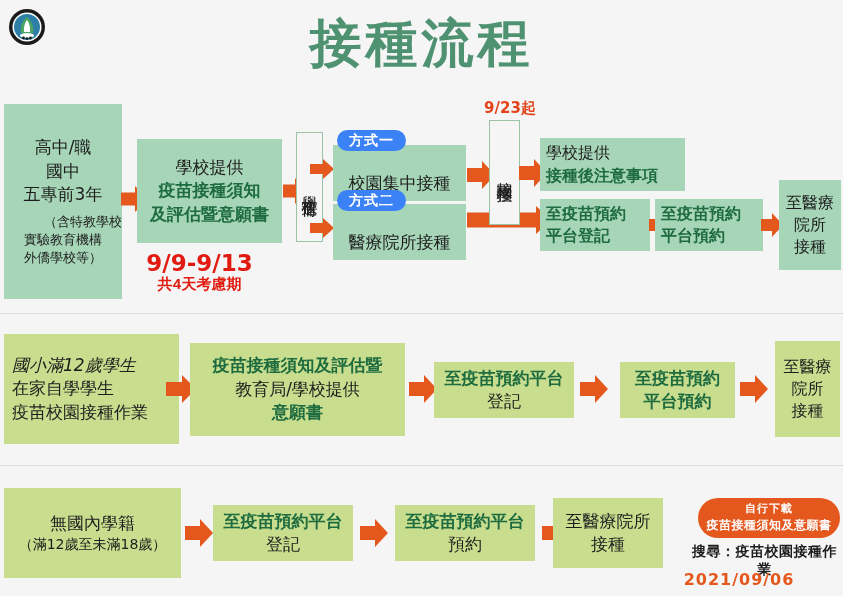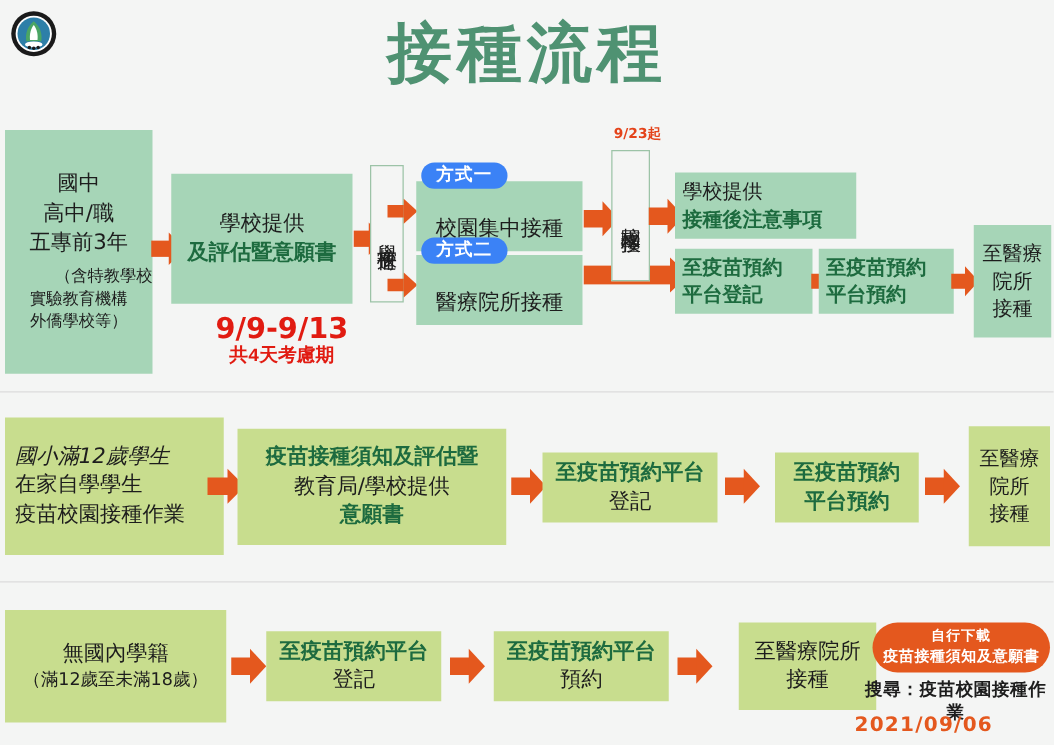--- a/index.html
+++ b/index.html
@@ -81,21 +81,21 @@
     transform: translateY(-50%);
     width: 0; height: 0;
     border-style: solid;
     border-color: transparent transparent transparent #e4581e;
   }
 
   
   .red-note { position: absolute; color: #e11b11; text-align: center; }
   .red-note .big  { display:block; font-size: 23px; font-weight: bold; letter-spacing: 0px; line-height: 1.15; }
   .red-note .small{ display:block; font-size: 15px; font-weight: bold; line-height: 1.35; font-family: Liberation Mono, monospace; }
-  .red-small { position: absolute; color: #e4431a; font-size: 11px; font-weight: bold; }
+  .red-small { position: absolute; color: #e4431a; font-size: 15px; font-weight: bold; }
 
   
   .badge {
     position: absolute;
     background: #e4581e;
     border-radius: 20px;
     color: #ffffff;
     text-align: center;
     display: flex; flex-direction: column; align-items: center; justify-content: center;
     line-height: 1.35;
@@ -129,39 +129,40 @@
       <circle cx="22.5" cy="30" r="1.4" fill="#1a1a1a"></circle>
     </svg>
   </div>
 
   <div class="title">接種流程</div>
 
   <div class="divider" style="top:313px;"></div>
   <div class="divider" style="top:465px;"></div>
 
   <div class="box mint" style="left:4px; top:104px; width:118px; height:195px; font-size:17px;">
+    <span class="ln k">高中/職</span>
     <span class="ln k">國中</span>
-    <span class="ln k">高中/職</span>
     <span class="ln k">五專前3年</span>
     <span class="ln k" style="font-size:13px; margin-top:6px;text-align:right;">（含特教學校</span>
     <span class="ln k" style="font-size:13px;">實驗教育機構</span>
     <span class="ln k" style="font-size:13px;">外僑學校等）</span>
   </div>
 
   <div class="arrow" style="left:121px; top:186px; width:27px; height:26px;">
     <div class="shaft" style="width:15px; height:13px;"></div>
     <div class="head" style="border-width:13px 0 13px 13px;"></div>
   </div>
 
   <div class="box mint" style="left:137px; top:139px; width:145px; height:104px; font-size:17px;">
     <span class="ln k">學校提供</span>
+    <span class="ln g">疫苗接種須知</span>
     <span class="ln g">及評估暨意願書</span>
   </div>
 
-  <div class="red-note" style="left:153px; top:250px; width:145px;">
+  <div class="red-note" style="left:127px; top:250px; width:145px;">
     <span class="big">9/9-9/13</span>
     <span class="small">共4天考慮期</span>
   </div>
 
   <div class="arrow" style="left:283px; top:178px; width:24px; height:26px;">
     <div class="shaft" style="width:13px; height:13px;"></div>
     <div class="head" style="border-width:13px 0 13px 12px;"></div>
   </div>
 
   <div class="vbox" style="left:296px; top:132px; width:27px; height:110px;">
@@ -311,21 +312,21 @@
   <div class="box lime" style="left:395px; top:505px; width:140px; height:56px; font-size:17px;">
     <span class="ln g">至疫苗預約平台</span>
     <span class="ln k">預約</span>
   </div>
 
   <div class="arrow" style="left:542px; top:519px; width:28px; height:28px;">
     <div class="shaft" style="width:16px; height:14px;"></div>
     <div class="head" style="border-width:14px 0 14px 13px;"></div>
   </div>
 
-  <div class="box lime" style="left:591px; top:498px; width:110px; height:70px; font-size:17px;">
+  <div class="box lime" style="left:553px; top:498px; width:110px; height:70px; font-size:17px;">
     <span class="ln k">至醫療院所</span>
     <span class="ln k">接種</span>
   </div>
 
   <div class="badge" style="left:698px; top:498px; width:142px; height:40px;">
     <span class="l1">自行下載</span>
     <span class="l2">疫苗接種須知及意願書</span>
   </div>
 
   <div class="search-line" style="left:686px; top:543px; width:157px;">搜尋：疫苗校園接種作業</div>

